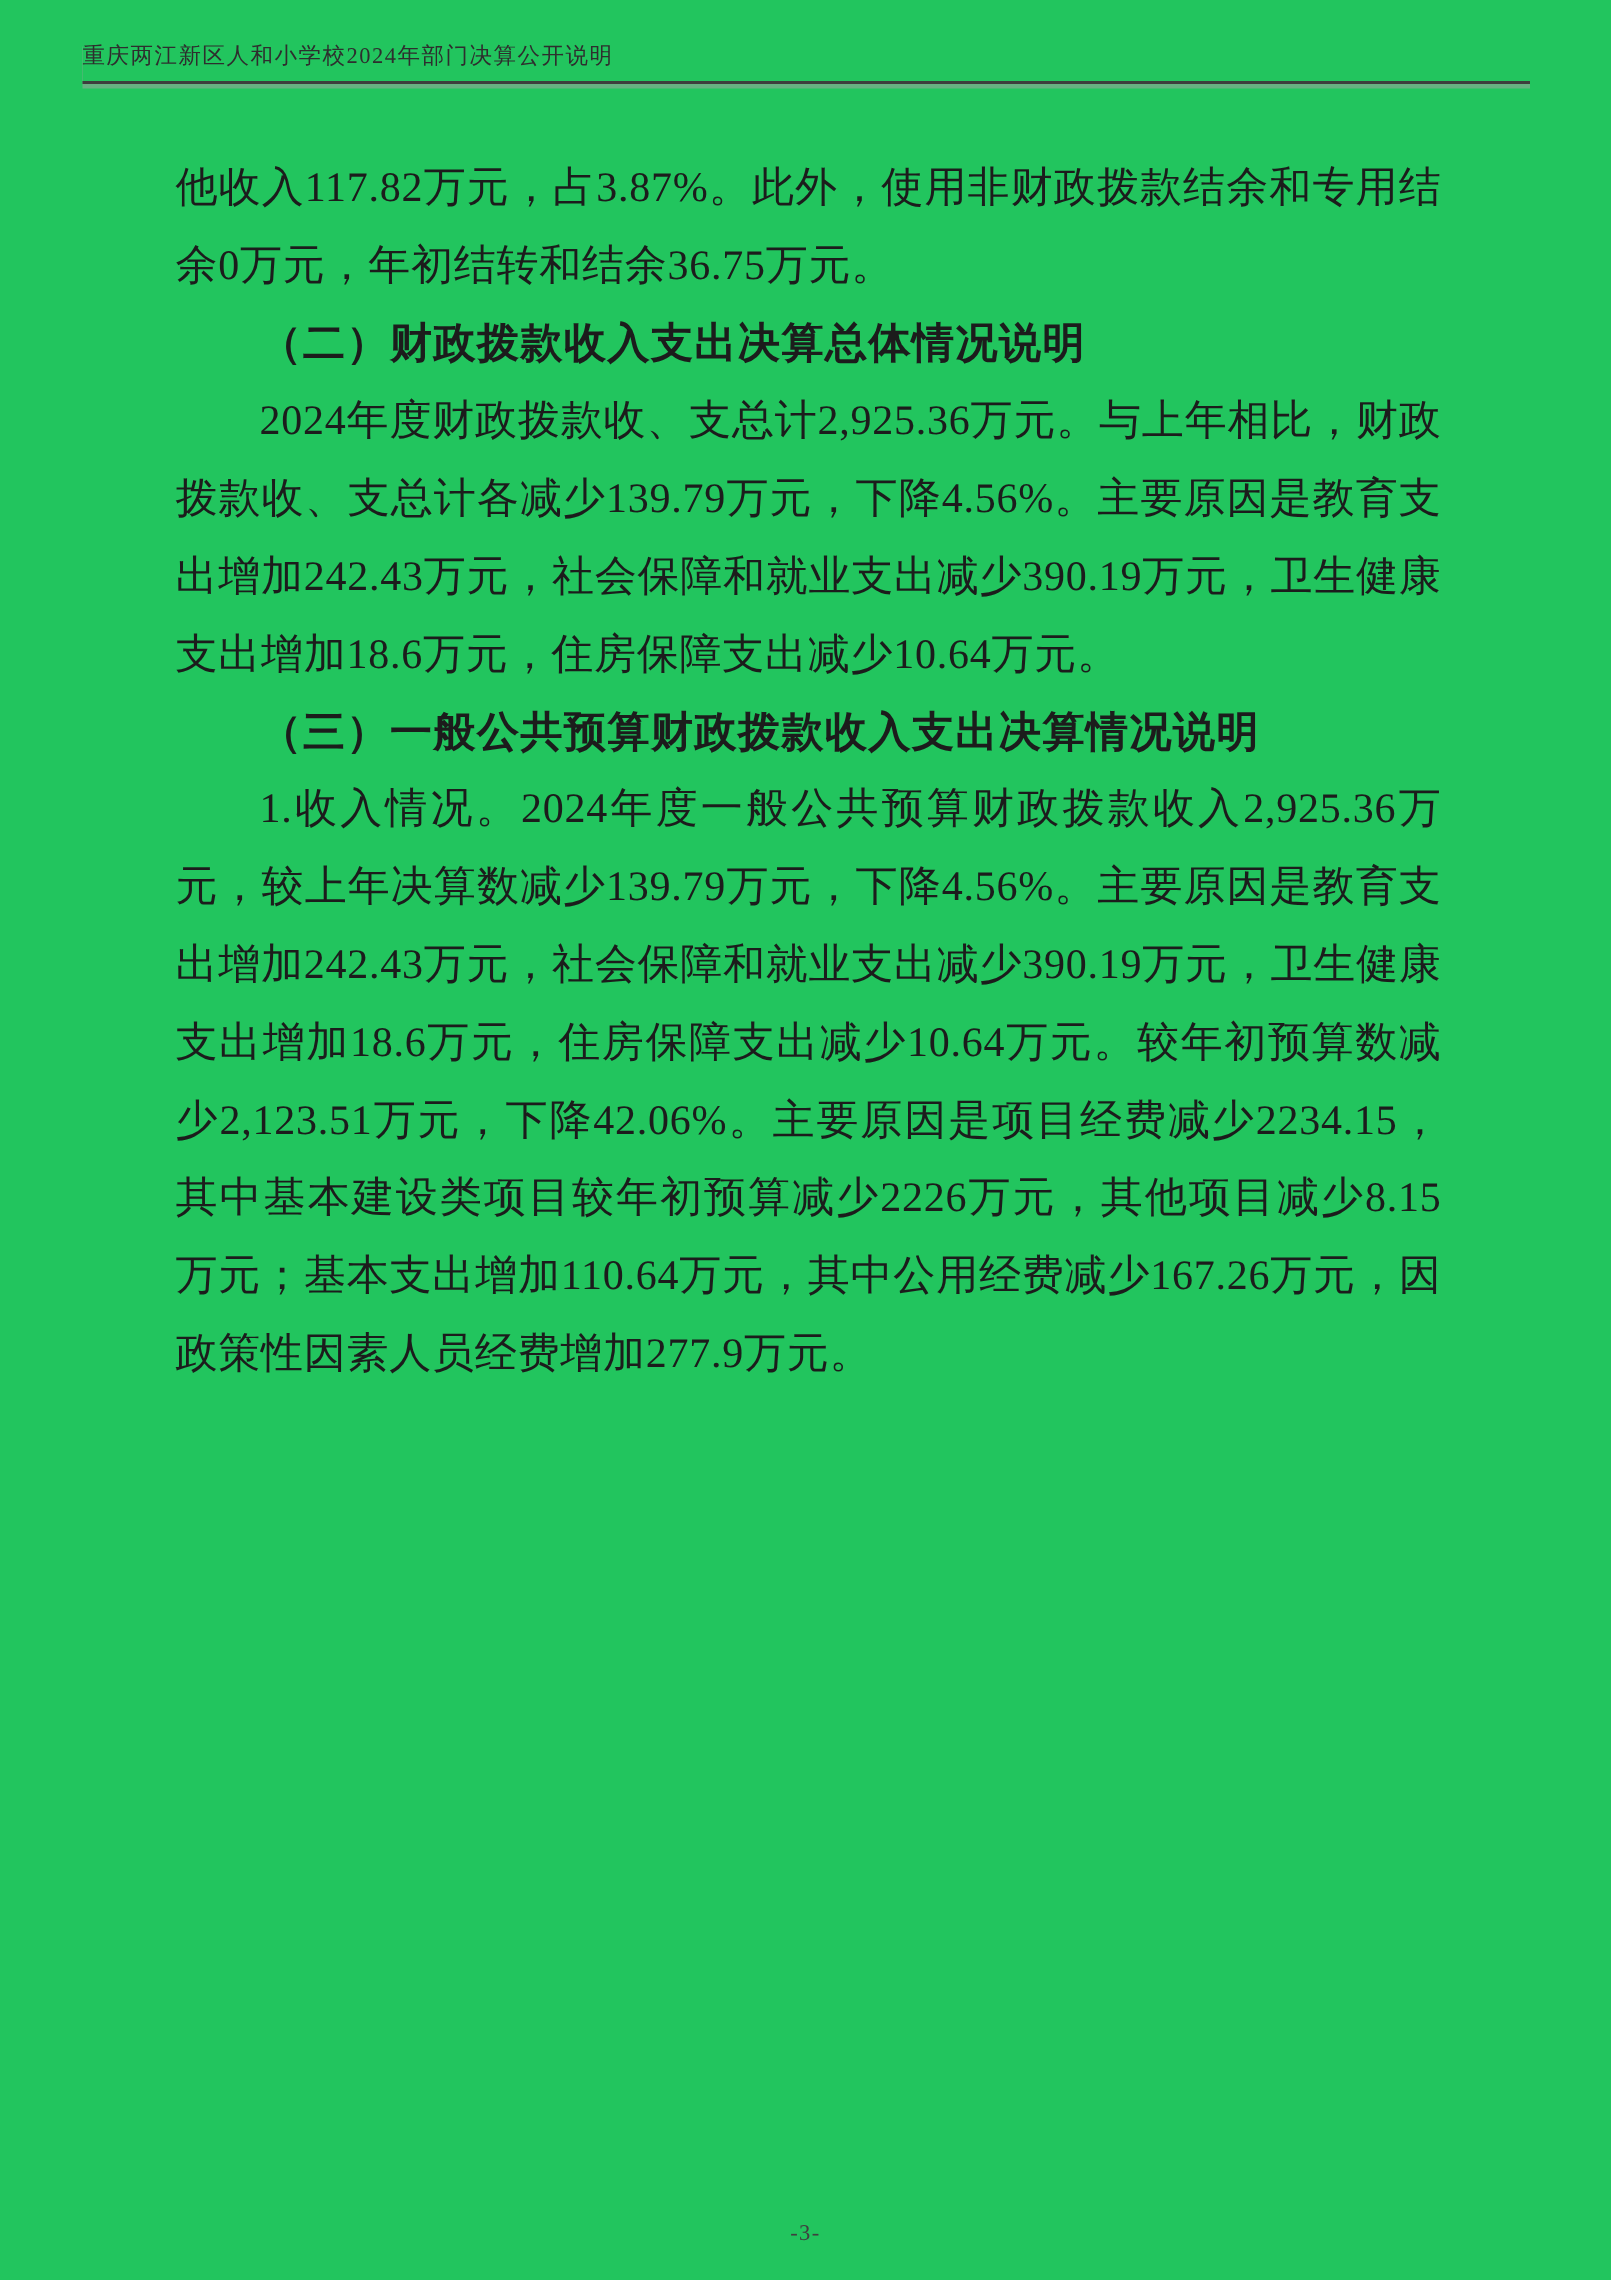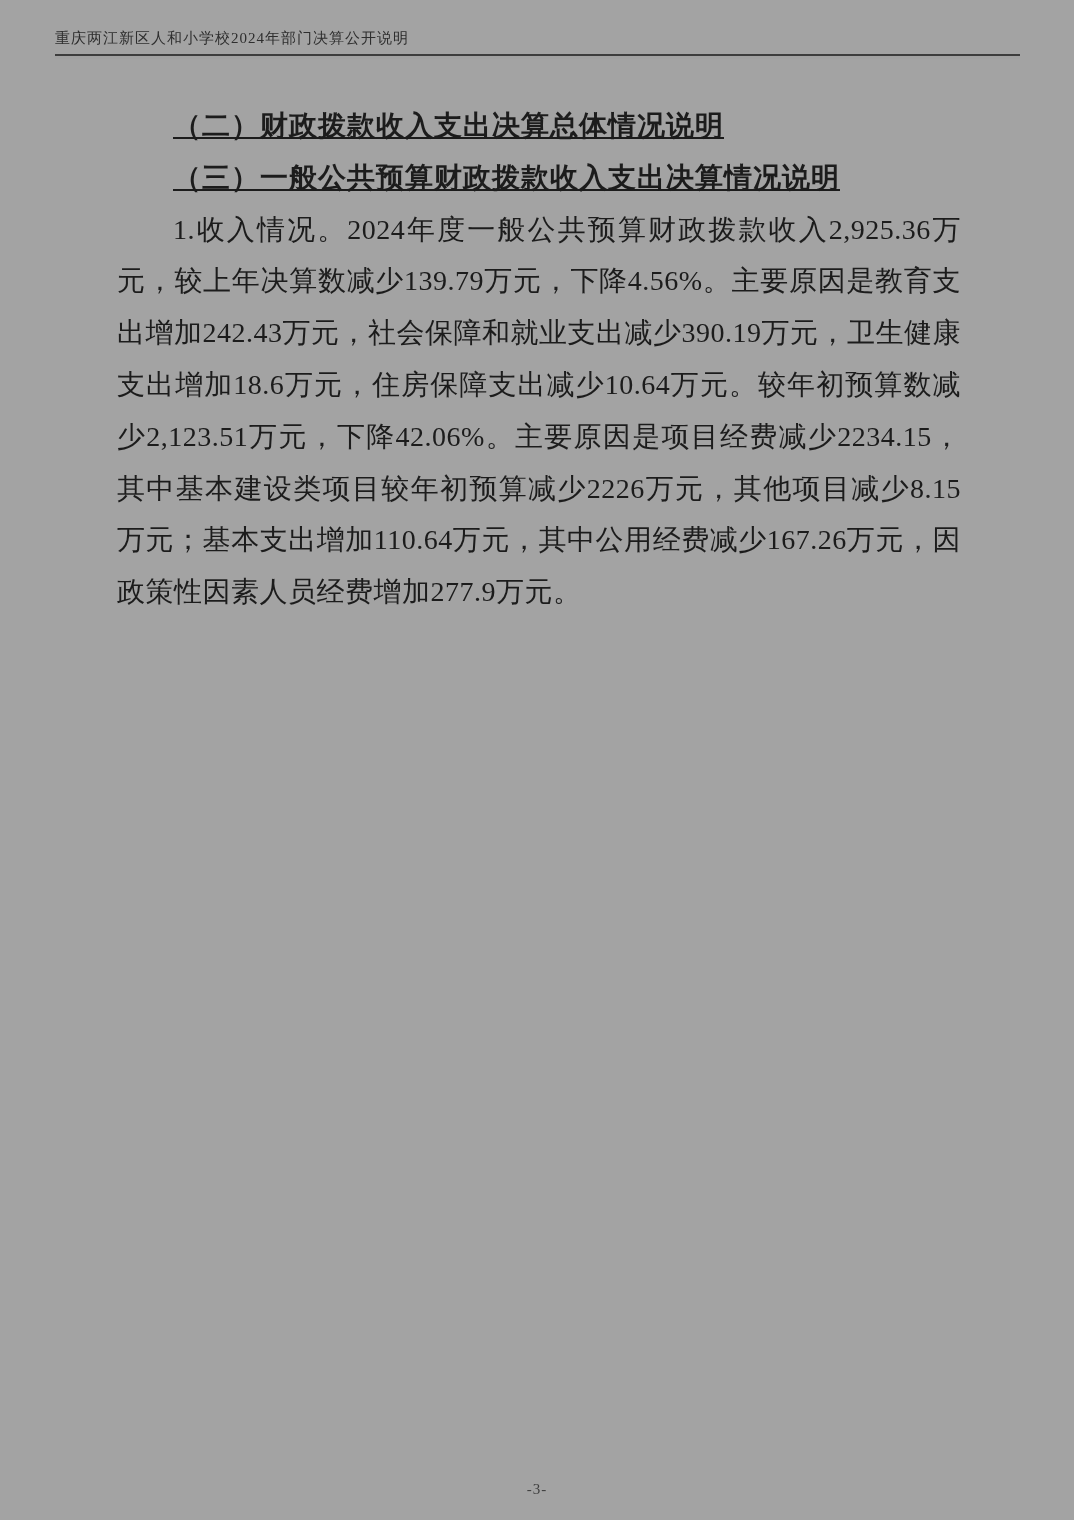--- a/index.html
+++ b/index.html
@@ -4,21 +4,21 @@
 <style>
   html, body {
     margin: 0;
     padding: 0;
     background: #ffffff;
   }
   .page {
     position: relative;
     width: 1074px;
     height: 1520px;
-    background: #a3a3a3;
+    background: #22c55e;
     overflow: hidden;
     font-family: "Liberation Serif", "DejaVu Serif", serif;
     color: #1c1c1c;
   }
   
   .doc-header {
     position: absolute;
     top: 28px;
     left: 55px;
     width: 965px;
@@ -48,21 +48,20 @@
     text-indent: 2em;
     letter-spacing: 0.5px;
     word-break: break-all;
   }
   .doc-body p.no-indent {
     text-indent: 0;
   }
   .doc-body p.heading {
     font-weight: bold;
     letter-spacing: 1px;
-    text-decoration: underline;
   }
   
   .doc-footer {
     position: absolute;
     top: 1480px;
     left: 0;
     width: 100%;
     text-align: center;
   }
   .doc-footer .page-number {
@@ -74,21 +73,23 @@
 </head>
 <body>
 
 <div class="page">
 
   <div class="doc-header">
     <div class="header-title">重庆两江新区人和小学校2024年部门决算公开说明</div>
   </div>
 
   <div class="doc-body">
+    <p class="no-indent">他收入117.82万元，占3.87%。此外，使用非财政拨款结余和专用结余0万元，年初结转和结余36.75万元。</p>
     <p class="heading">（二）财政拨款收入支出决算总体情况说明</p>
+    <p>2024年度财政拨款收、支总计2,925.36万元。与上年相比，财政拨款收、支总计各减少139.79万元，下降4.56%。主要原因是教育支出增加242.43万元，社会保障和就业支出减少390.19万元，卫生健康支出增加18.6万元，住房保障支出减少10.64万元。</p>
     <p class="heading">（三）一般公共预算财政拨款收入支出决算情况说明</p>
     <p>1.收入情况。2024年度一般公共预算财政拨款收入2,925.36万元，较上年决算数减少139.79万元，下降4.56%。主要原因是教育支出增加242.43万元，社会保障和就业支出减少390.19万元，卫生健康支出增加18.6万元，住房保障支出减少10.64万元。较年初预算数减少2,123.51万元，下降42.06%。主要原因是项目经费减少2234.15，其中基本建设类项目较年初预算减少2226万元，其他项目减少8.15万元；基本支出增加110.64万元，其中公用经费减少167.26万元，因政策性因素人员经费增加277.9万元。</p>
   </div>
 
   <div class="doc-footer">
     <span class="page-number">-3-</span>
   </div>
 
 </div>
 

